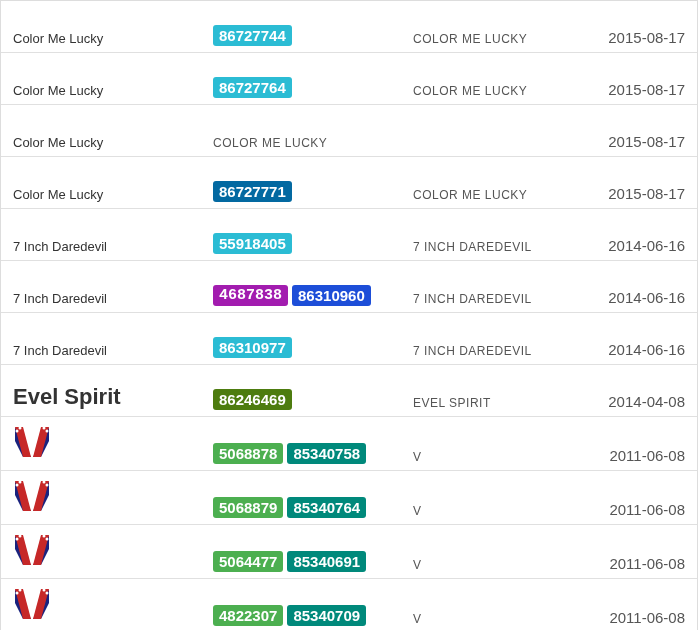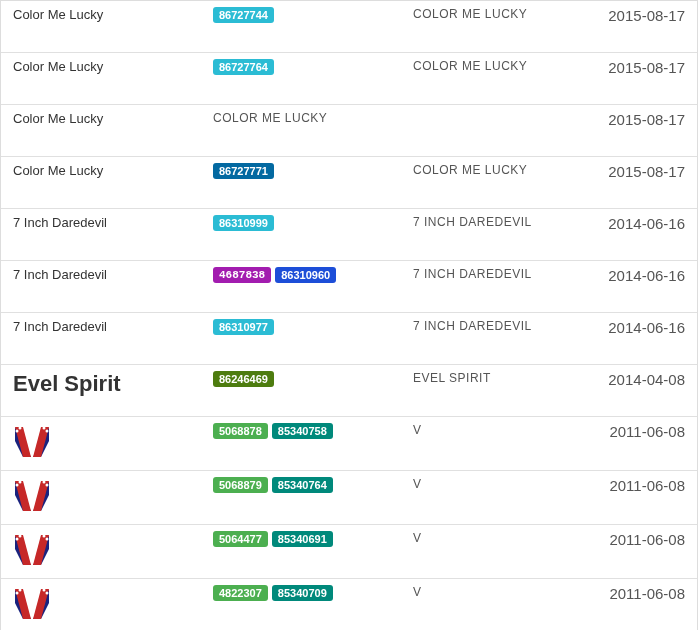--- a/index.html
+++ b/index.html
@@ -8,21 +8,21 @@
       font-size: 13px;
       background: #fff;
       color: #333;
     }
     .table-container {
       width: 698px;
       border: 1px solid #ddd;
     }
     .row {
       display: flex;
-      align-items: flex-start;
+      align-items: flex-end;
       border-bottom: 1px solid #e0e0e0;
       padding: 6px 12px;
       min-height: 52px;
     }
     .row:last-child {
       border-bottom: none;
     }
     .col-name {
       flex: 0 0 200px;
       font-size: 13px;
@@ -36,21 +36,21 @@
     .col-badges {
       flex: 0 0 200px;
       display: flex;
       align-items: center;
       gap: 4px;
     }
     .badge {
       display: inline-block;
       padding: 2px 6px;
       border-radius: 3px;
-      font-size: 11px;
+      font-size: 15px;
       color: #fff;
       font-weight: bold;
     }
     .col-title {
       flex: 1;
       font-size: 12px;
       color: #555;
       letter-spacing: 0.5px;
     }
     .col-date {
@@ -95,21 +95,21 @@
       <div class="col-name">Color Me Lucky</div>
       <div class="col-badges">
         <span class="badge" style="background-color: #0369a1;">86727771</span>
       </div>
       <div class="col-title">COLOR ME LUCKY</div>
       <div class="col-date">2015-08-17</div>
     </div>
     <div class="row">
       <div class="col-name">7 Inch Daredevil</div>
       <div class="col-badges">
-        <span class="badge" style="background-color: rgb(43, 188, 212);">86310999</span>
+        <span class="badge" style="background-color: rgb(43, 188, 212);">55918405</span>
       </div>
       <div class="col-title">7 INCH DAREDEVIL</div>
       <div class="col-date">2014-06-16</div>
     </div>
     <div class="row">
       <div class="col-name">7 Inch Daredevil</div>
       <div class="col-badges">
         <span class="badge" style="background-color: #a21caf; font-family: Liberation Mono, monospace;">4687838</span>
         <span class="badge" style="background-color: #1d4ed8;">86310960</span>
       </div>

